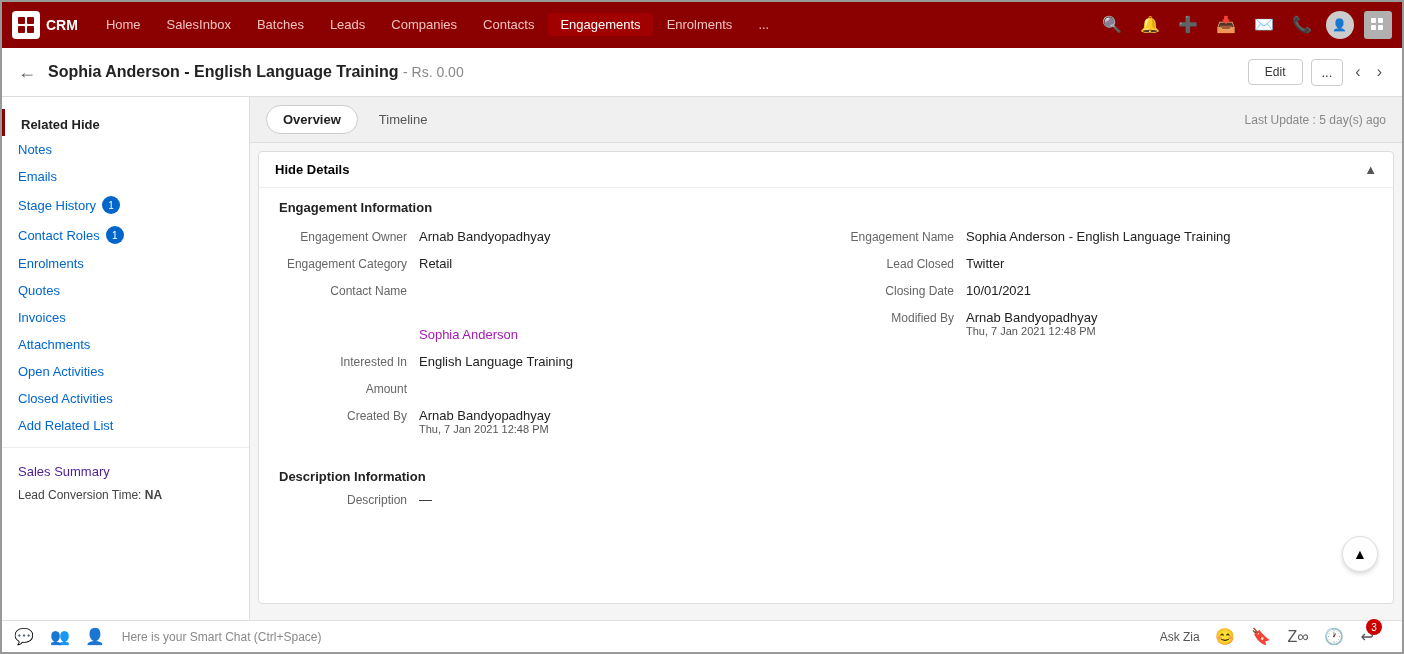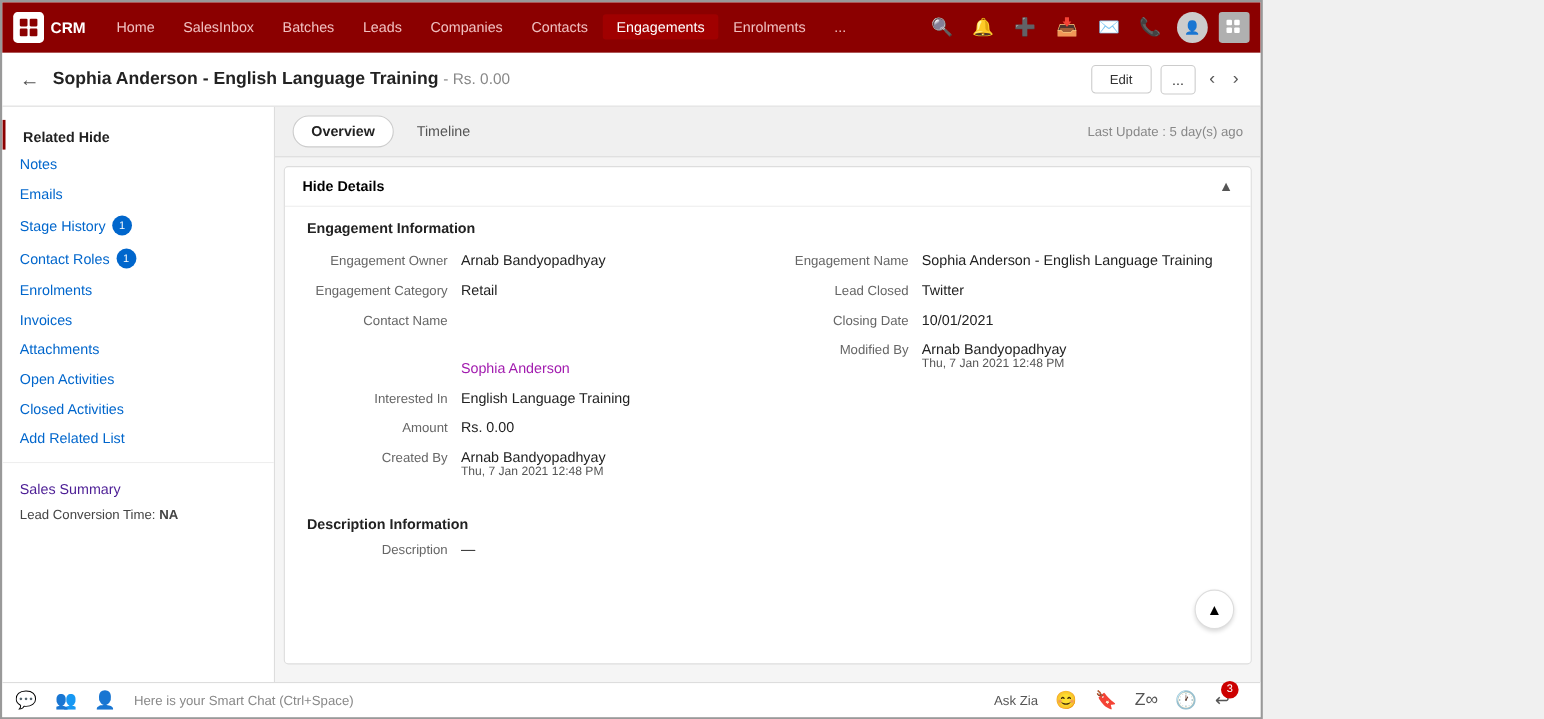--- a/index.html
+++ b/index.html
@@ -280,21 +280,21 @@
       width: 16px; height: 16px;
       font-size: 10px;
       display: flex; align-items: center; justify-content: center;
       position: relative;
       top: -8px;
       left: -8px;
     }
     .bottom-icon-wrap { position: relative; display: inline-flex; }
 
     .outer-wrap {
-      width: 1148px;
+      width: 1404px;
       height: 654px;
       border: 2px solid #999;
       overflow: hidden;
       position: relative;
       display: flex;
       flex-direction: column;
     }
   </style>
 </head>
 <body>
@@ -372,20 +372,23 @@
         <span class="sidebar-badge">1</span>
       </div>
       <div class="sidebar-item">
         <span>Contact Roles</span>
         <span class="sidebar-badge">1</span>
       </div>
       <div class="sidebar-item">
         <span>Enrolments</span>
       </div>
       <div class="sidebar-item">
+        <span>Quotes</span>
+      </div>
+      <div class="sidebar-item">
         <span>Invoices</span>
       </div>
       <div class="sidebar-item">
         <span>Attachments</span>
       </div>
       <div class="sidebar-item">
         <span>Open Activities</span>
       </div>
       <div class="sidebar-item">
         <span>Closed Activities</span>
@@ -433,21 +436,20 @@
             <div class="field-row">
               <span class="field-label">Contact Name</span>
               <span class="field-value link">Sophia Anderson</span>
             </div>
             <div class="field-row">
               <span class="field-label">Interested In</span>
               <span class="field-value">English Language Training</span>
             </div>
             <div class="field-row">
               <span class="field-label">Amount</span>
-              <span class="field-value">Rs. 0.00</span>
             </div>
             <div class="field-row">
               <span class="field-label">Created By</span>
               <div>
                 <div class="field-value">Arnab Bandyopadhyay</div>
                 <div class="field-value small">Thu, 7 Jan 2021 12:48 PM</div>
               </div>
             </div>
           </div>
 

